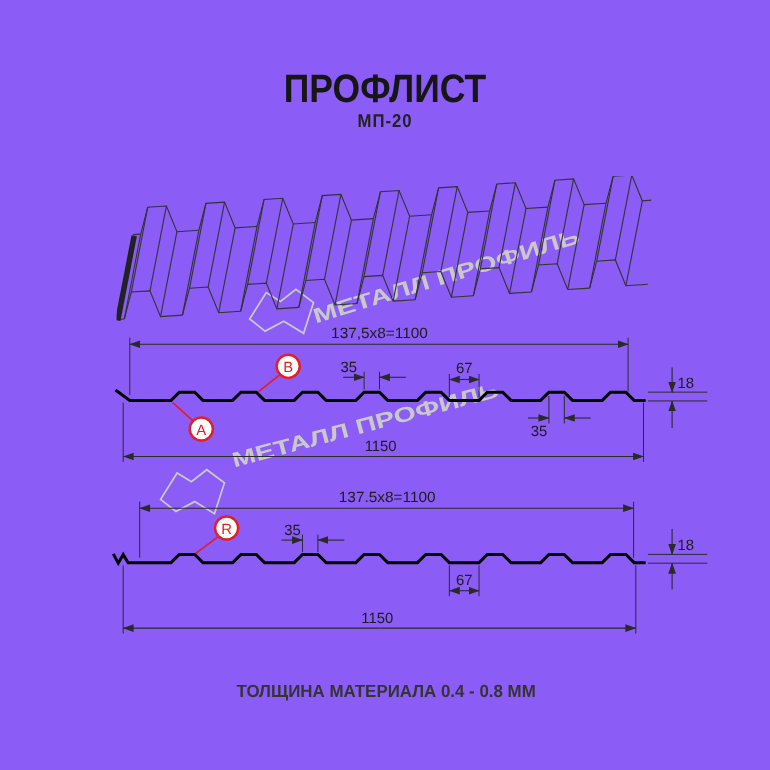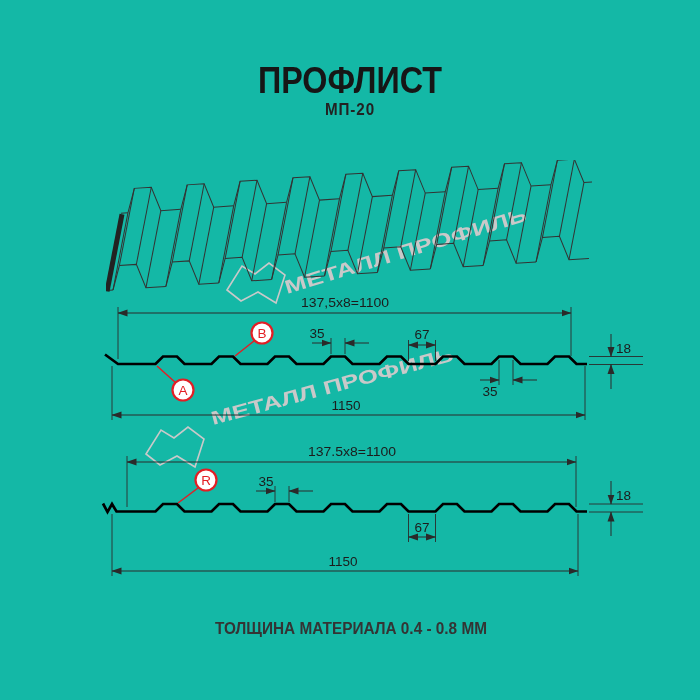--- a/index.html
+++ b/index.html
@@ -1,16 +1,16 @@
 <!DOCTYPE html>
 <html><head>
 <meta charset="utf-8">
 <style>
   html,body{margin:0;padding:0;background:#fff;}
-  .page{position:relative;width:700px;height:700px;background:#14b8a6;overflow:hidden;
+  .page{position:relative;width:700px;height:700px;background:#8b5cf6;overflow:hidden;
         font-family:"Liberation Sans", sans-serif;}
   svg text{font-family:"Liberation Sans", sans-serif;}
   .title-t{font-weight:bold;font-size:36px;fill:#161616;}
   .sub-t{font-weight:bold;font-size:17px;fill:#222;letter-spacing:1px;}
   .cap-t{font-weight:bold;font-size:16px;fill:#343434;}
   .dim-t{font-size:13.5px;fill:#1c1c1c;}
   .dimline{stroke:#2a2a2a;stroke-width:1;fill:none;}
   .extline{stroke:#2a2a2a;stroke-width:0.9;fill:none;}
   .profile{stroke:#000;stroke-width:2.7;fill:none;stroke-linejoin:miter;}
   .redcirc{stroke:#e31e24;stroke-width:2.2;fill:#ffffff;}

